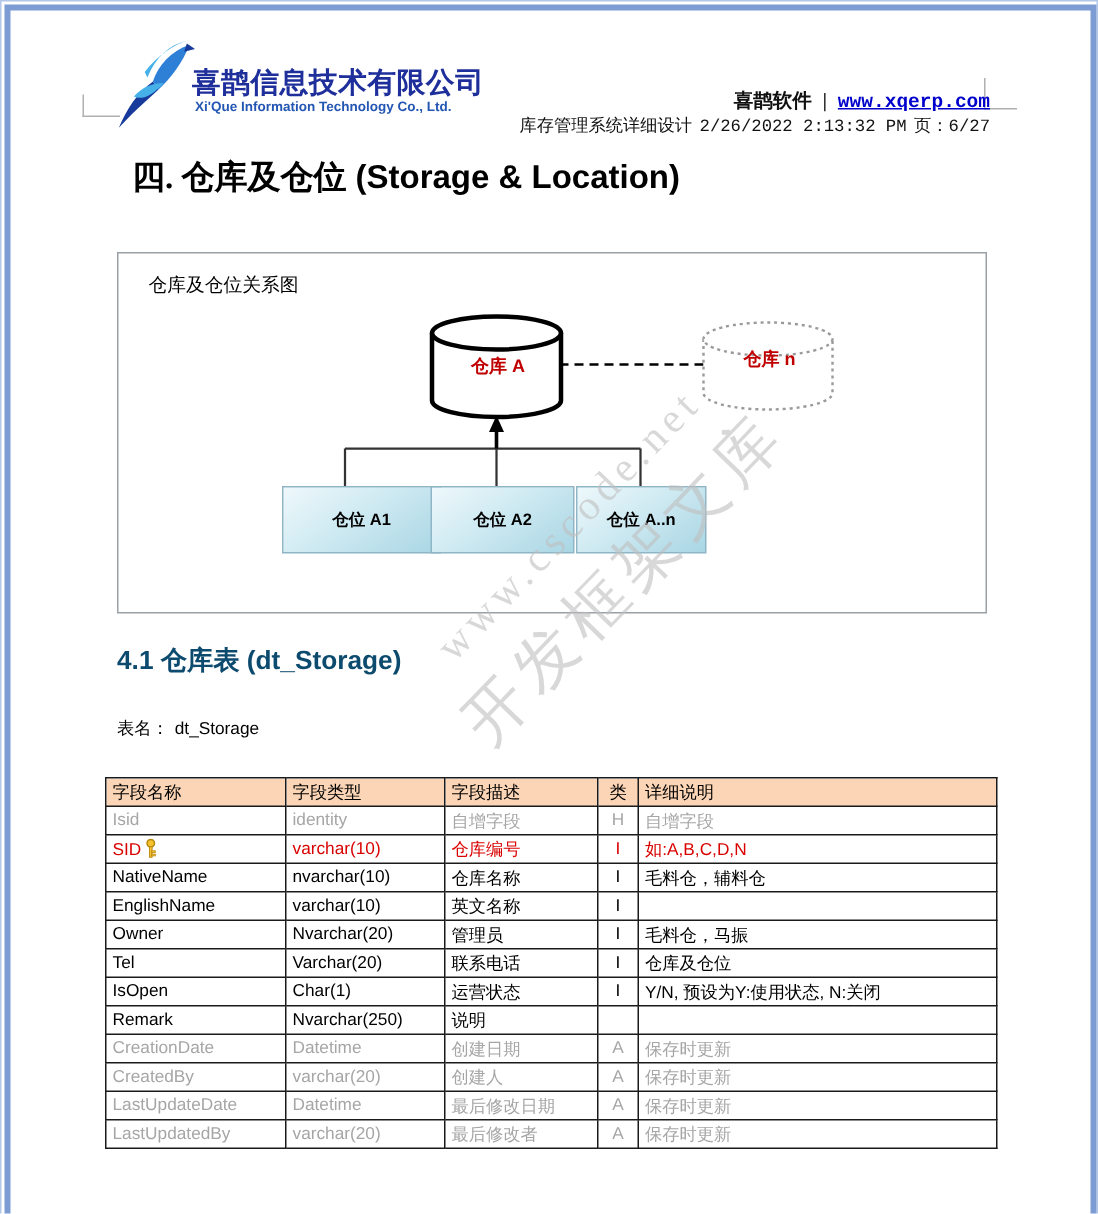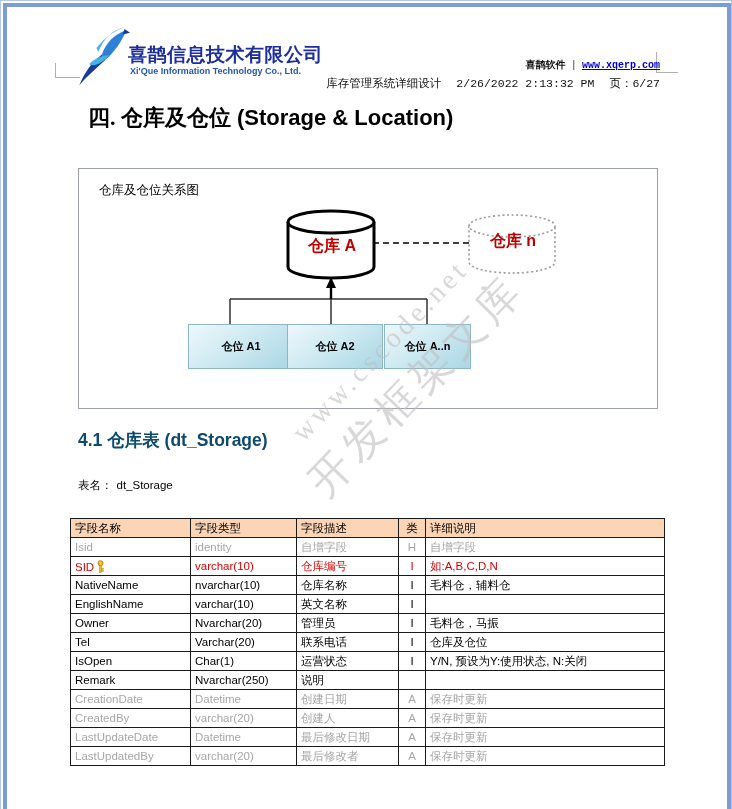--- a/index.html
+++ b/index.html
@@ -14,38 +14,38 @@
   .frame-inner{position:absolute;left:3px;top:3px;width:720px;height:880px;
     border:4px solid #7e9cd4;pointer-events:none;}
   
   .mark{position:absolute;pointer-events:none;}
   .mark-tl{left:55px;top:63px;width:24px;height:14px;border-left:1px solid #b0b0b0;border-bottom:1px solid #b0b0b0;}
   .mark-tr{left:656px;top:52px;width:21px;height:20px;border-left:1px solid #b0b0b0;border-bottom:1px solid #b0b0b0;}
   
   .logo-bird{position:absolute;left:72px;top:26px;width:58px;height:64px;}
   .company-zh{position:absolute;left:128px;top:42px;font-size:19px;font-weight:bold;color:#1e2f9c;letter-spacing:0.5px;}
   .company-en{position:absolute;left:130px;top:66px;font-size:9px;font-weight:bold;color:#2456b4;}
-  .hdr-r1{position:absolute;right:72px;top:58px;font-size:10px;white-space:nowrap;}
+  .hdr-r1{position:absolute;right:72px;top:58px;font-size:13px;white-space:nowrap;}
   .hdr-r1 .brand{font-weight:bold;}
   .hdr-r1 .sep{margin:0 7px;color:#333;}
   .hdr-r1 a{color:#0000cc;text-decoration:underline;font-family:"Liberation Mono","DejaVu Sans Mono",monospace;font-weight:bold;cursor:pointer;}
   .hdr-r2{position:absolute;right:72px;top:76px;font-size:11.5px;white-space:nowrap;
     font-family:"Liberation Mono","DejaVu Sans Mono",monospace;}
-  .hdr-r2 .sp{margin-left:15px;}
+  .hdr-r2 .sp{margin-left:5px;}
   .hdr-r2 .sp2{}
   
   .page-title{position:absolute;left:88px;top:103px;font-size:22px;font-weight:bold;color:#000;white-space:nowrap;}
   .page-title .t-zh{font-family:"Liberation Serif","DejaVu Serif",serif;}
   .page-title .t-en{font-family:"Liberation Sans","DejaVu Sans",sans-serif;margin-left:6px;}
   
   .diagram{position:absolute;left:78px;top:168px;width:578px;height:239px;
     border:1px solid #9aa0a6;background:#fff;}
   .diagram-caption{position:absolute;left:20px;top:13px;font-size:12.5px;color:#000;}
   .diagram-svg{position:absolute;left:0;top:0;}
-  .cyl-label{position:absolute;width:88px;text-align:center;font-size:16px;font-weight:bold;color:#c00000;}
+  .cyl-label{position:absolute;width:88px;text-align:center;font-size:12px;font-weight:bold;color:#c00000;}
   .cyl-a{left:209px;top:67px;}
   .cyl-n{left:390px;top:62px;}
   .loc-box{position:absolute;top:155px;height:45px;z-index:1;
     background:linear-gradient(145deg,#eef8fb 0%,#cfeaf2 45%,#a9d6e4 100%);
     border:1px solid #8fb6c6;box-sizing:border-box;
     display:flex;align-items:center;justify-content:center;
     font-size:11px;font-weight:bold;color:#000;}
   
   .watermark{position:absolute;left:208px;top:318px;width:380px;z-index:10;
     transform:rotate(-46deg);text-align:center;color:#bfbfbf;opacity:0.6;

